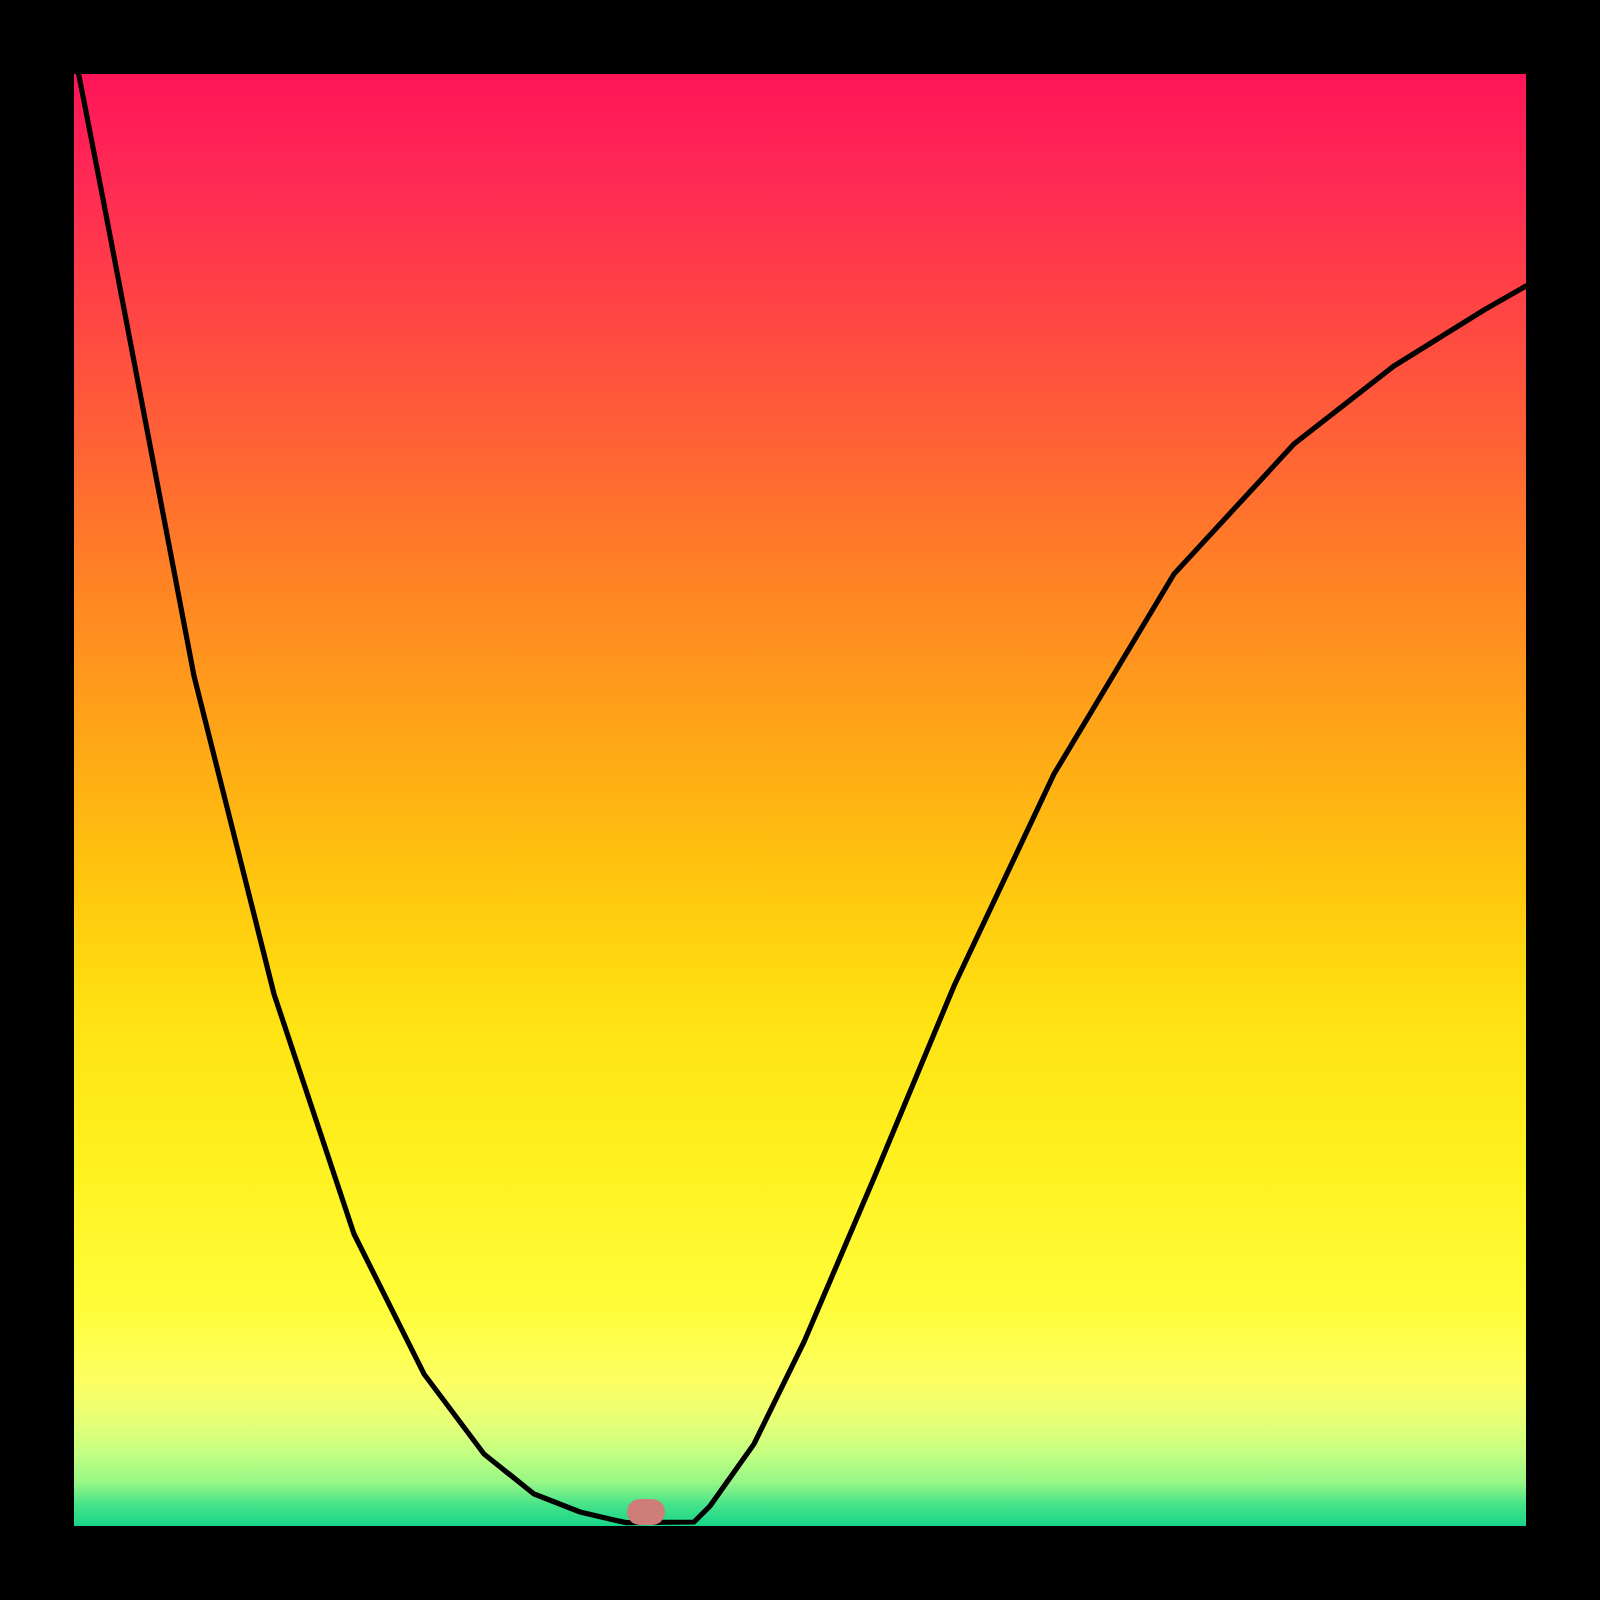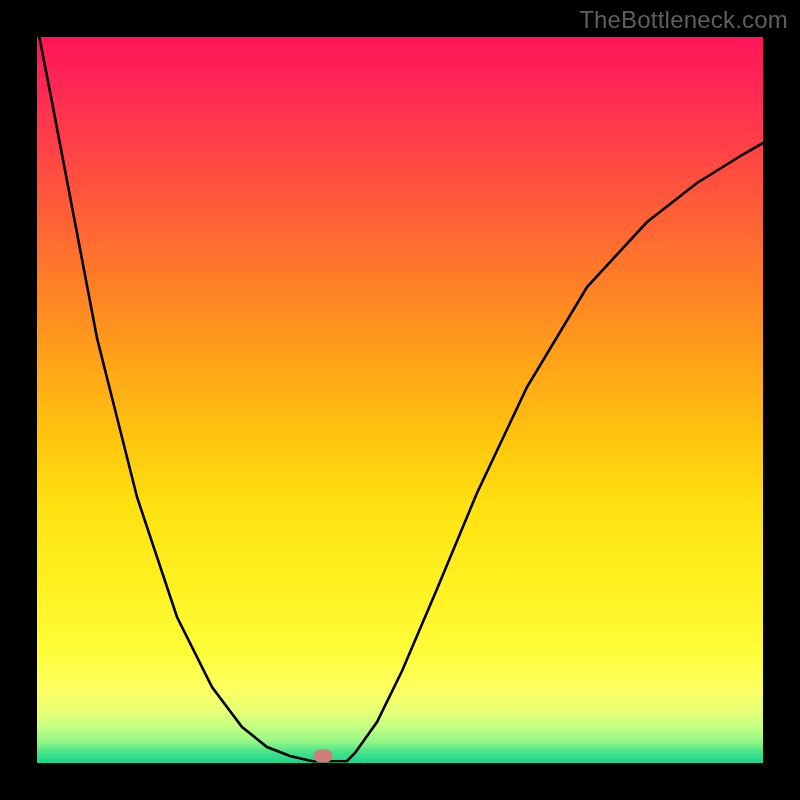--- a/index.html
+++ b/index.html
@@ -82,14 +82,13 @@
 <body>
 
 <div class="frame">
   <div class="plot">
     <div class="gradient"></div>
     <svg class="curve" viewBox="0 0 726 726" preserveAspectRatio="none">
       <path fill="none" stroke="#000" stroke-width="2.6" stroke-linecap="round" d="M 0 -12 L 15 65 L 60 301 L 100 460 L 140 580 L 175 650 L 205 690 L 230 710 L 253 719 L 270 723 L 276 724.3 L 310 724 L 318 716 L 340 685 L 365 634 L 400 552 L 440 456 L 490 350 L 550 250 L 610 185 L 660 146 L 705 118 L 726 106"></path>
     </svg>
     <div class="marker" style="left:286px; top:718.5px;"></div>
   </div>
-  <div class="watermark">TheBottleneck.com</div>
 </div>
 
 </body></html>

